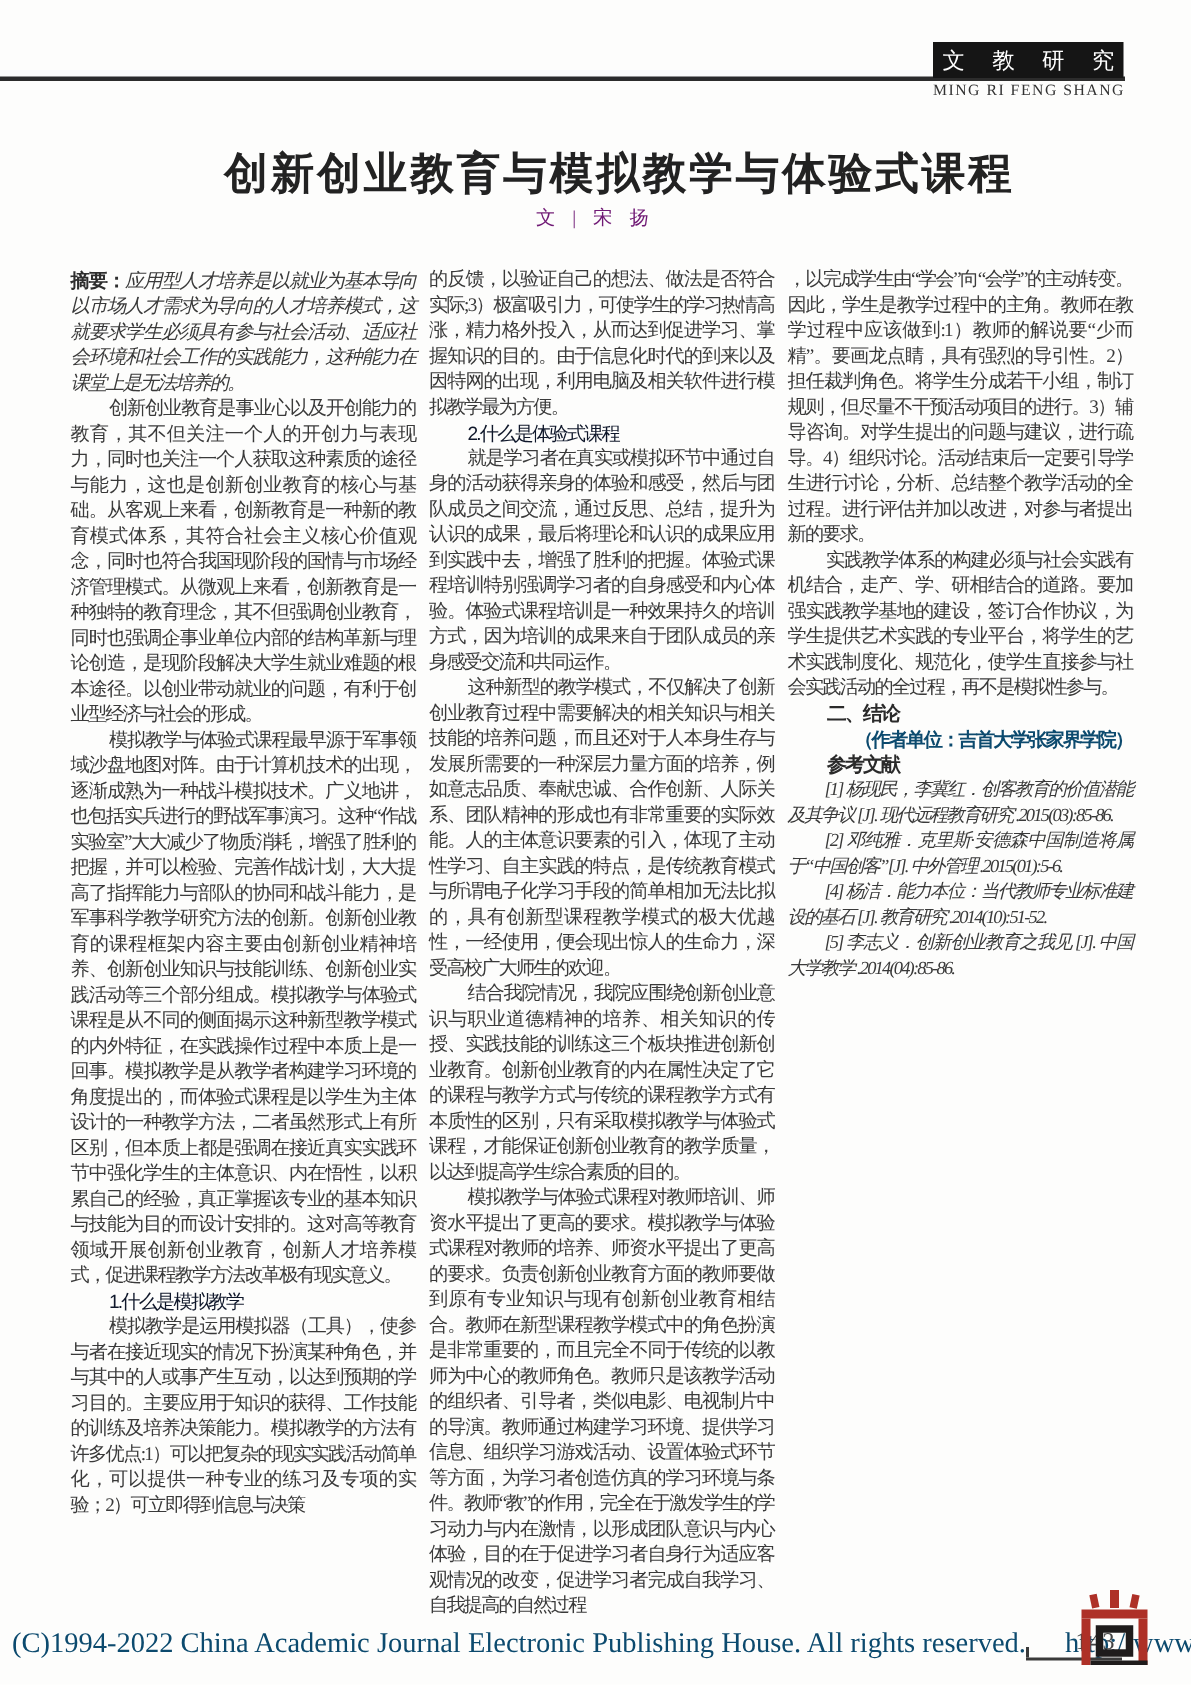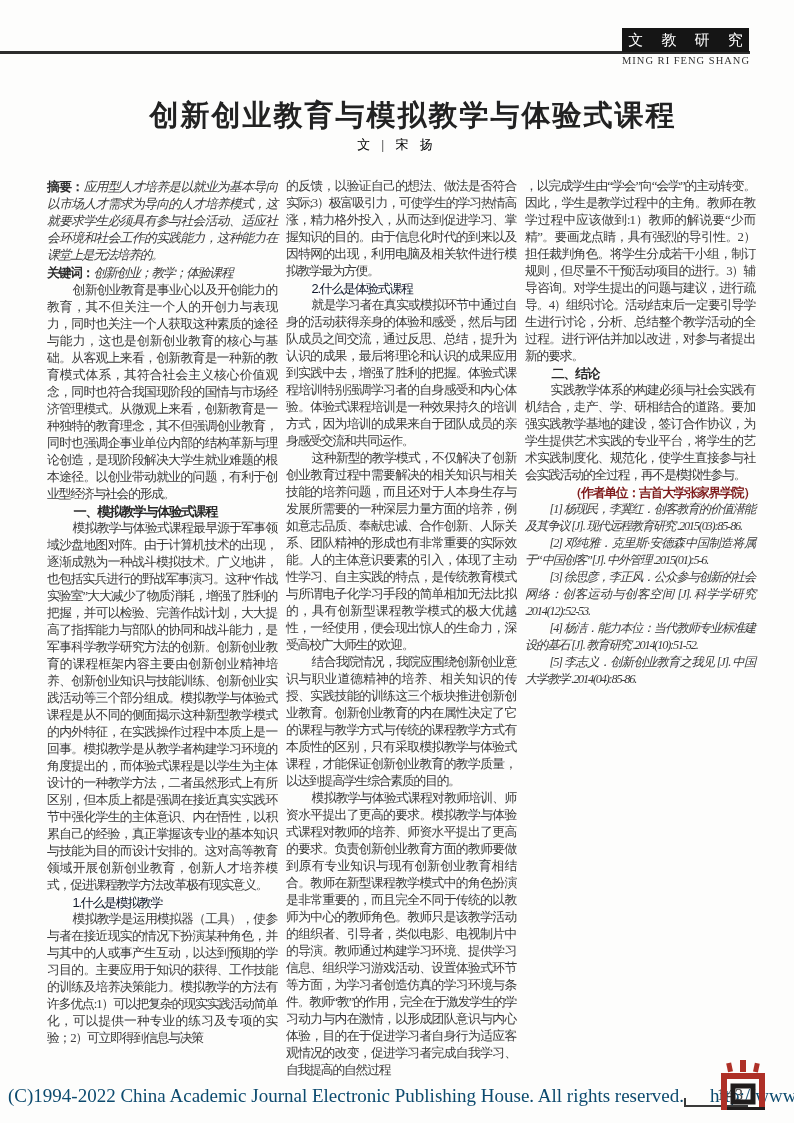--- a/index.html
+++ b/index.html
@@ -11,33 +11,33 @@
             display:flex;align-items:center;justify-content:center;}
   .mast-box span{color:#ffffff;font-family:"Liberation Sans",sans-serif;font-size:15px;
             letter-spacing:7px;text-indent:7px;white-space:nowrap;}
   .mast-pinyin{position:absolute;top:55px;left:622px;width:127px;text-align:right;
             font-size:10.5px;letter-spacing:1px;color:#333;white-space:nowrap;}
   
   .title{position:absolute;top:80px;left:0;width:794px;text-align:center;margin:16px;
          font-family:"Liberation Sans",sans-serif;font-weight:bold;font-size:29px;
          letter-spacing:2px;color:#222;}
   .byline{position:absolute;top:136px;left:0;width:794px;text-align:center;
-          font-size:13px;letter-spacing:4px;color:#000000;}
+          font-size:13px;letter-spacing:4px;color:#701a75;}
   
   .columns{position:absolute;left:47px;top:178px;width:707px;display:flex;gap:9px;}
   .col{width:230px;flex:0 0 230px;}
   .col p{margin:0;font-size:12.8px;letter-spacing:-1.2px;line-height:17px;
          text-align:justify;text-justify:inter-ideograph;}
   .indent{text-indent:2em;}
   .kaiti{font-style:italic;}
   .lbl{font-family:"Liberation Sans",sans-serif;font-weight:bold;font-style:normal;color:#2e2e2e;}
   .sect-head{font-family:"Liberation Sans",sans-serif;font-weight:bold;color:#2a2a2a;
              font-size:13.2px !important;}
   .sub-head{font-family:"Liberation Sans",sans-serif;color:#0f172a;}
-  .affil{font-family:"Liberation Sans",sans-serif;font-weight:bold;text-align:right !important;color:#7f1d1d;}
+  .affil{font-family:"Liberation Sans",sans-serif;font-weight:bold;text-align:right !important;color:#0c4a6e;}
   .ref{font-style:italic;font-size:12.3px !important;}
   
   .copyright{position:absolute;left:8px;top:1085px;font-size:19px;color:#0c4a6e;white-space:nowrap;}
   .copyright .url{margin-left:26px;}
   .pageno-wrap{position:absolute;left:684px;top:1083px;width:64px;height:22px;
                border-bottom:2px solid #3a3a3a;}
   .pageno-wrap::before{content:"";position:absolute;left:0;bottom:0;width:2px;height:7px;background:#3a3a3a;}
   .pageno{position:absolute;right:4px;bottom:1px;font-size:16px;color:#444;letter-spacing:1px;}
   .logo{position:absolute;left:720px;top:1060px;}
 </style>
@@ -52,45 +52,43 @@
   </div>
   <div class="mast-pinyin">MING RI FENG SHANG</div>
 
   <h1 class="title">创新创业教育与模拟教学与体验式课程</h1>
   <div class="byline">文 | 宋 扬</div>
 
   <main class="columns">
 
     <section class="col">
       <p class="kaiti"><span class="lbl">摘要：</span><span>应用型人才培养是以就业为基本导向以市场人才需求为导向的人才培养模式，这就要求学生必须具有参与社会活动、适应社会环境和社会工作的实践能力，这种能力在课堂上是无法培养的。</span></p>
-      <p class="kaiti"><span class="lbl">关键词：</span><span>创新创业；教学；体验课程</span></p>
       <p class="indent">创新创业教育是事业心以及开创能力的教育，其不但关注一个人的开创力与表现力，同时也关注一个人获取这种素质的途径与能力，这也是创新创业教育的核心与基础。从客观上来看，创新教育是一种新的教育模式体系，其符合社会主义核心价值观念，同时也符合我国现阶段的国情与市场经济管理模式。从微观上来看，创新教育是一种独特的教育理念，其不但强调创业教育，同时也强调企事业单位内部的结构革新与理论创造，是现阶段解决大学生就业难题的根本途径。以创业带动就业的问题，有利于创业型经济与社会的形成。</p>
-      <p class="indent sect-head">一、模拟教学与体验式课程</p>
       <p class="indent">模拟教学与体验式课程最早源于军事领域沙盘地图对阵。由于计算机技术的出现，逐渐成熟为一种战斗模拟技术。广义地讲，也包括实兵进行的野战军事演习。这种“作战实验室”大大减少了物质消耗，增强了胜利的把握，并可以检验、完善作战计划，大大提高了指挥能力与部队的协同和战斗能力，是军事科学教学研究方法的创新。创新创业教育的课程框架内容主要由创新创业精神培养、创新创业知识与技能训练、创新创业实践活动等三个部分组成。模拟教学与体验式课程是从不同的侧面揭示这种新型教学模式的内外特征，在实践操作过程中本质上是一回事。模拟教学是从教学者构建学习环境的角度提出的，而体验式课程是以学生为主体设计的一种教学方法，二者虽然形式上有所区别，但本质上都是强调在接近真实实践环节中强化学生的主体意识、内在悟性，以积累自己的经验，真正掌握该专业的基本知识与技能为目的而设计安排的。这对高等教育领域开展创新创业教育，创新人才培养模式，促进课程教学方法改革极有现实意义。</p>
       <p class="indent sub-head">1.什么是模拟教学</p>
       <p class="indent">模拟教学是运用模拟器（工具），使参与者在接近现实的情况下扮演某种角色，并与其中的人或事产生互动，以达到预期的学习目的。主要应用于知识的获得、工作技能的训练及培养决策能力。模拟教学的方法有许多优点:1）可以把复杂的现实实践活动简单化，可以提供一种专业的练习及专项的实验；2）可立即得到信息与决策</p>
     </section>
 
     <section class="col">
       <p>的反馈，以验证自己的想法、做法是否符合实际;3）极富吸引力，可使学生的学习热情高涨，精力格外投入，从而达到促进学习、掌握知识的目的。由于信息化时代的到来以及因特网的出现，利用电脑及相关软件进行模拟教学最为方便。</p>
       <p class="indent sub-head">2.什么是体验式课程</p>
       <p class="indent">就是学习者在真实或模拟环节中通过自身的活动获得亲身的体验和感受，然后与团队成员之间交流，通过反思、总结，提升为认识的成果，最后将理论和认识的成果应用到实践中去，增强了胜利的把握。体验式课程培训特别强调学习者的自身感受和内心体验。体验式课程培训是一种效果持久的培训方式，因为培训的成果来自于团队成员的亲身感受交流和共同运作。</p>
       <p class="indent">这种新型的教学模式，不仅解决了创新创业教育过程中需要解决的相关知识与相关技能的培养问题，而且还对于人本身生存与发展所需要的一种深层力量方面的培养，例如意志品质、奉献忠诚、合作创新、人际关系、团队精神的形成也有非常重要的实际效能。人的主体意识要素的引入，体现了主动性学习、自主实践的特点，是传统教育模式与所谓电子化学习手段的简单相加无法比拟的，具有创新型课程教学模式的极大优越性，一经使用，便会现出惊人的生命力，深受高校广大师生的欢迎。</p>
       <p class="indent">结合我院情况，我院应围绕创新创业意识与职业道德精神的培养、相关知识的传授、实践技能的训练这三个板块推进创新创业教育。创新创业教育的内在属性决定了它的课程与教学方式与传统的课程教学方式有本质性的区别，只有采取模拟教学与体验式课程，才能保证创新创业教育的教学质量，以达到提高学生综合素质的目的。</p>
       <p class="indent">模拟教学与体验式课程对教师培训、师资水平提出了更高的要求。模拟教学与体验式课程对教师的培养、师资水平提出了更高的要求。负责创新创业教育方面的教师要做到原有专业知识与现有创新创业教育相结合。教师在新型课程教学模式中的角色扮演是非常重要的，而且完全不同于传统的以教师为中心的教师角色。教师只是该教学活动的组织者、引导者，类似电影、电视制片中的导演。教师通过构建学习环境、提供学习信息、组织学习游戏活动、设置体验式环节等方面，为学习者创造仿真的学习环境与条件。教师“教”的作用，完全在于激发学生的学习动力与内在激情，以形成团队意识与内心体验，目的在于促进学习者自身行为适应客观情况的改变，促进学习者完成自我学习、自我提高的自然过程</p>
     </section>
 
     <section class="col">
       <p>，以完成学生由“学会”向“会学”的主动转变。因此，学生是教学过程中的主角。教师在教学过程中应该做到:1）教师的解说要“少而精”。要画龙点睛，具有强烈的导引性。2）担任裁判角色。将学生分成若干小组，制订规则，但尽量不干预活动项目的进行。3）辅导咨询。对学生提出的问题与建议，进行疏导。4）组织讨论。活动结束后一定要引导学生进行讨论，分析、总结整个教学活动的全过程。进行评估并加以改进，对参与者提出新的要求。</p>
+      <p class="indent">实践教学体系的构建必须与社会实践有机结合，走产、学、研相结合的道路。要加强实践教学基地的建设，签订合作协议，为学生提供艺术实践的专业平台，将学生的艺术实践制度化、规范化，使学生直接参与社会实践活动的全过程，再不是模拟性参与。</p>
       <p class="indent sect-head">二、结论</p>
-      <p class="indent">实践教学体系的构建必须与社会实践有机结合，走产、学、研相结合的道路。要加强实践教学基地的建设，签订合作协议，为学生提供艺术实践的专业平台，将学生的艺术实践制度化、规范化，使学生直接参与社会实践活动的全过程，再不是模拟性参与。</p>
       <p class="affil">（作者单位：吉首大学张家界学院）</p>
+      <p class="indent sect-head">参考文献</p>
       <p class="indent ref">[1] 杨现民，李冀红．创客教育的价值潜能及其争议 [J]. 现代远程教育研究 .2015(03):85-86.</p>
       <p class="indent ref">[2] 邓纯雅．克里斯·安德森中国制造将属于“中国创客”[J]. 中外管理 .2015(01):5-6.</p>
-      <p class="indent ref">[3] 徐思彦，李正风．公众参与创新的社会网络：创客运动与创客空间 [J]. 科学学研究 .2014(12):52-53.</p>
       <p class="indent ref">[4] 杨洁．能力本位：当代教师专业标准建设的基石 [J]. 教育研究 .2014(10):51-52.</p>
       <p class="indent ref">[5] 李志义．创新创业教育之我见 [J]. 中国大学教学 .2014(04):85-86.</p>
     </section>
 
   </main>
 
   <div class="copyright"><span>(C)1994-2022 China Academic Journal Electronic Publishing House. All rights reserved.</span><span class="url">http://www.cnki.net</span></div>
 
   <div class="pageno-wrap">
     <span class="pageno">143</span>

